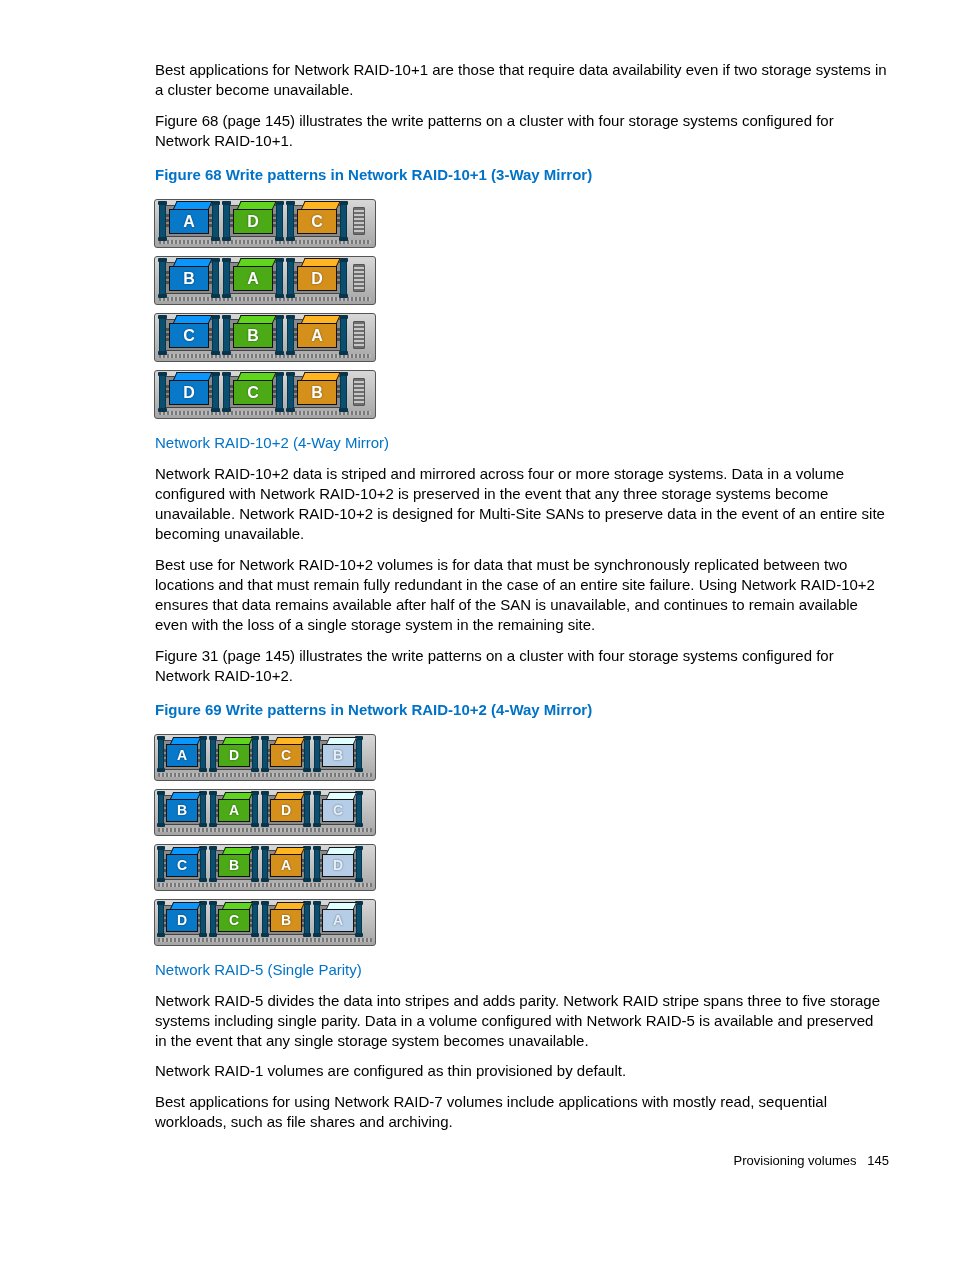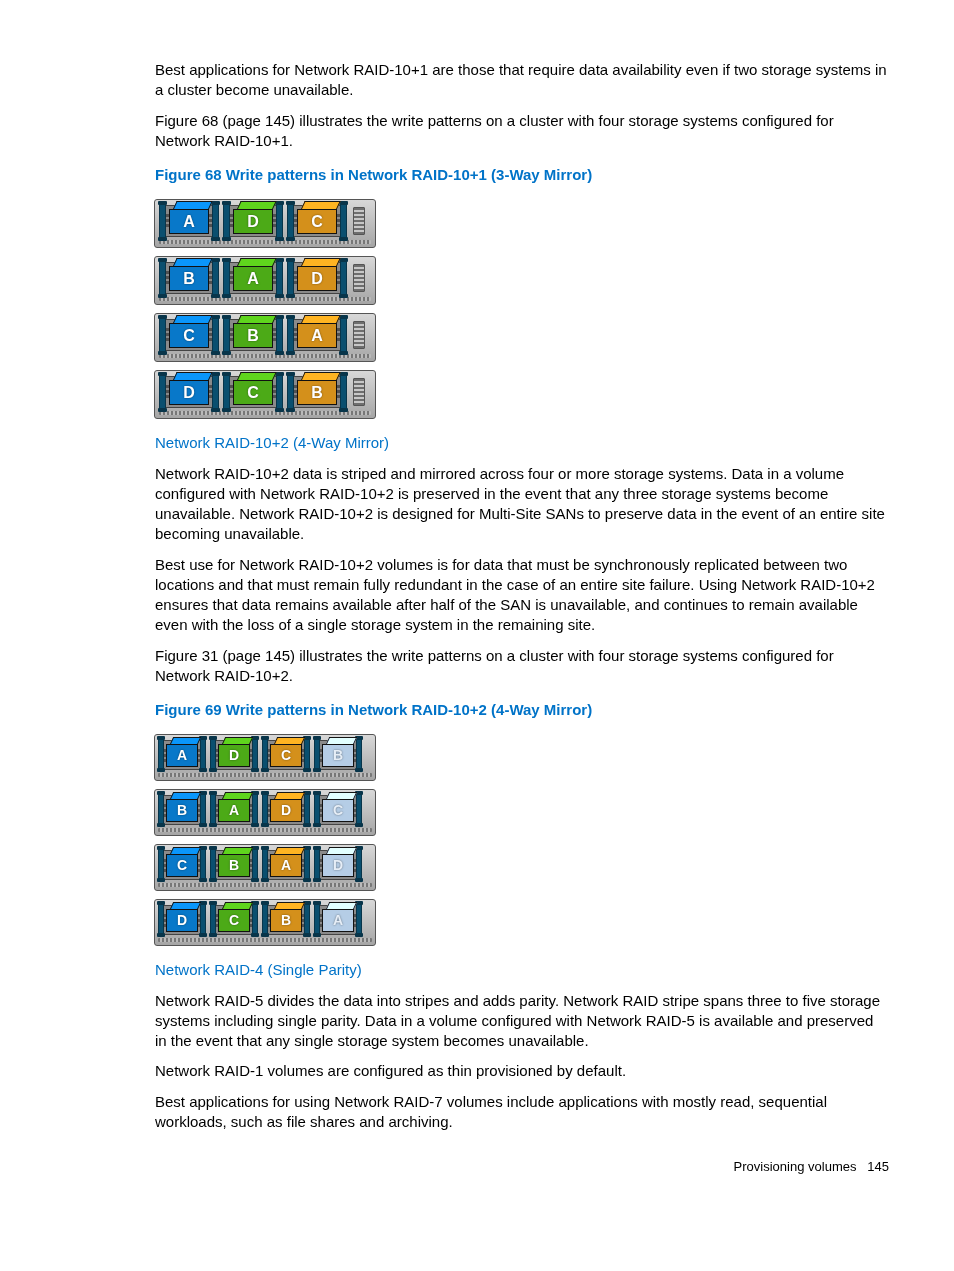--- a/index.html
+++ b/index.html
@@ -21,21 +21,21 @@
     font-size: 15px;
   }
   .subhead {
     color: #0073c8;
     font-size: 15px;
     margin: 10px 0 10px 0;
   }
   .footer {
     text-align: right;
     font-size: 13px;
-    margin-top: 26px;
+    margin-top: 20px;
     color: #000;
   }
 
   .diagram { margin: 0 0 14px -1px; }
   .rack {
     width: 222px;
     background: linear-gradient(to bottom, #d8d8d8, #a5a5a5);
     border: 1px solid #555;
     border-radius: 3px;
     padding: 5px 4px 3px 4px;
@@ -461,20 +461,20 @@
           <div class="handle-r"></div>
           <div class="slabwrap c-light">
             <div class="slab-top"></div>
             <div class="slab-face">A</div>
           </div>
         </div>
       </div>
     </div>
   </div>
 
-<div class="subhead">Network RAID-4 (Single Parity)</div>
+<div class="subhead">Network RAID-5 (Single Parity)</div>
 <p>Network RAID-5 divides the data into stripes and adds parity. Network RAID stripe spans three to five storage systems including single parity. Data in a volume configured with Network RAID-5 is available and preserved in the event that any single storage system becomes unavailable.</p>
 <p>Network RAID-1 volumes are configured as thin provisioned by default.</p>
 <p>Best applications for using Network RAID-7 volumes include applications with mostly read, sequential workloads, such as file shares and archiving.</p>
 
 <div class="footer">
   <span>Provisioning volumes</span>&nbsp;&nbsp;&nbsp;<span>145</span>
 </div>
 
 </body></html>

